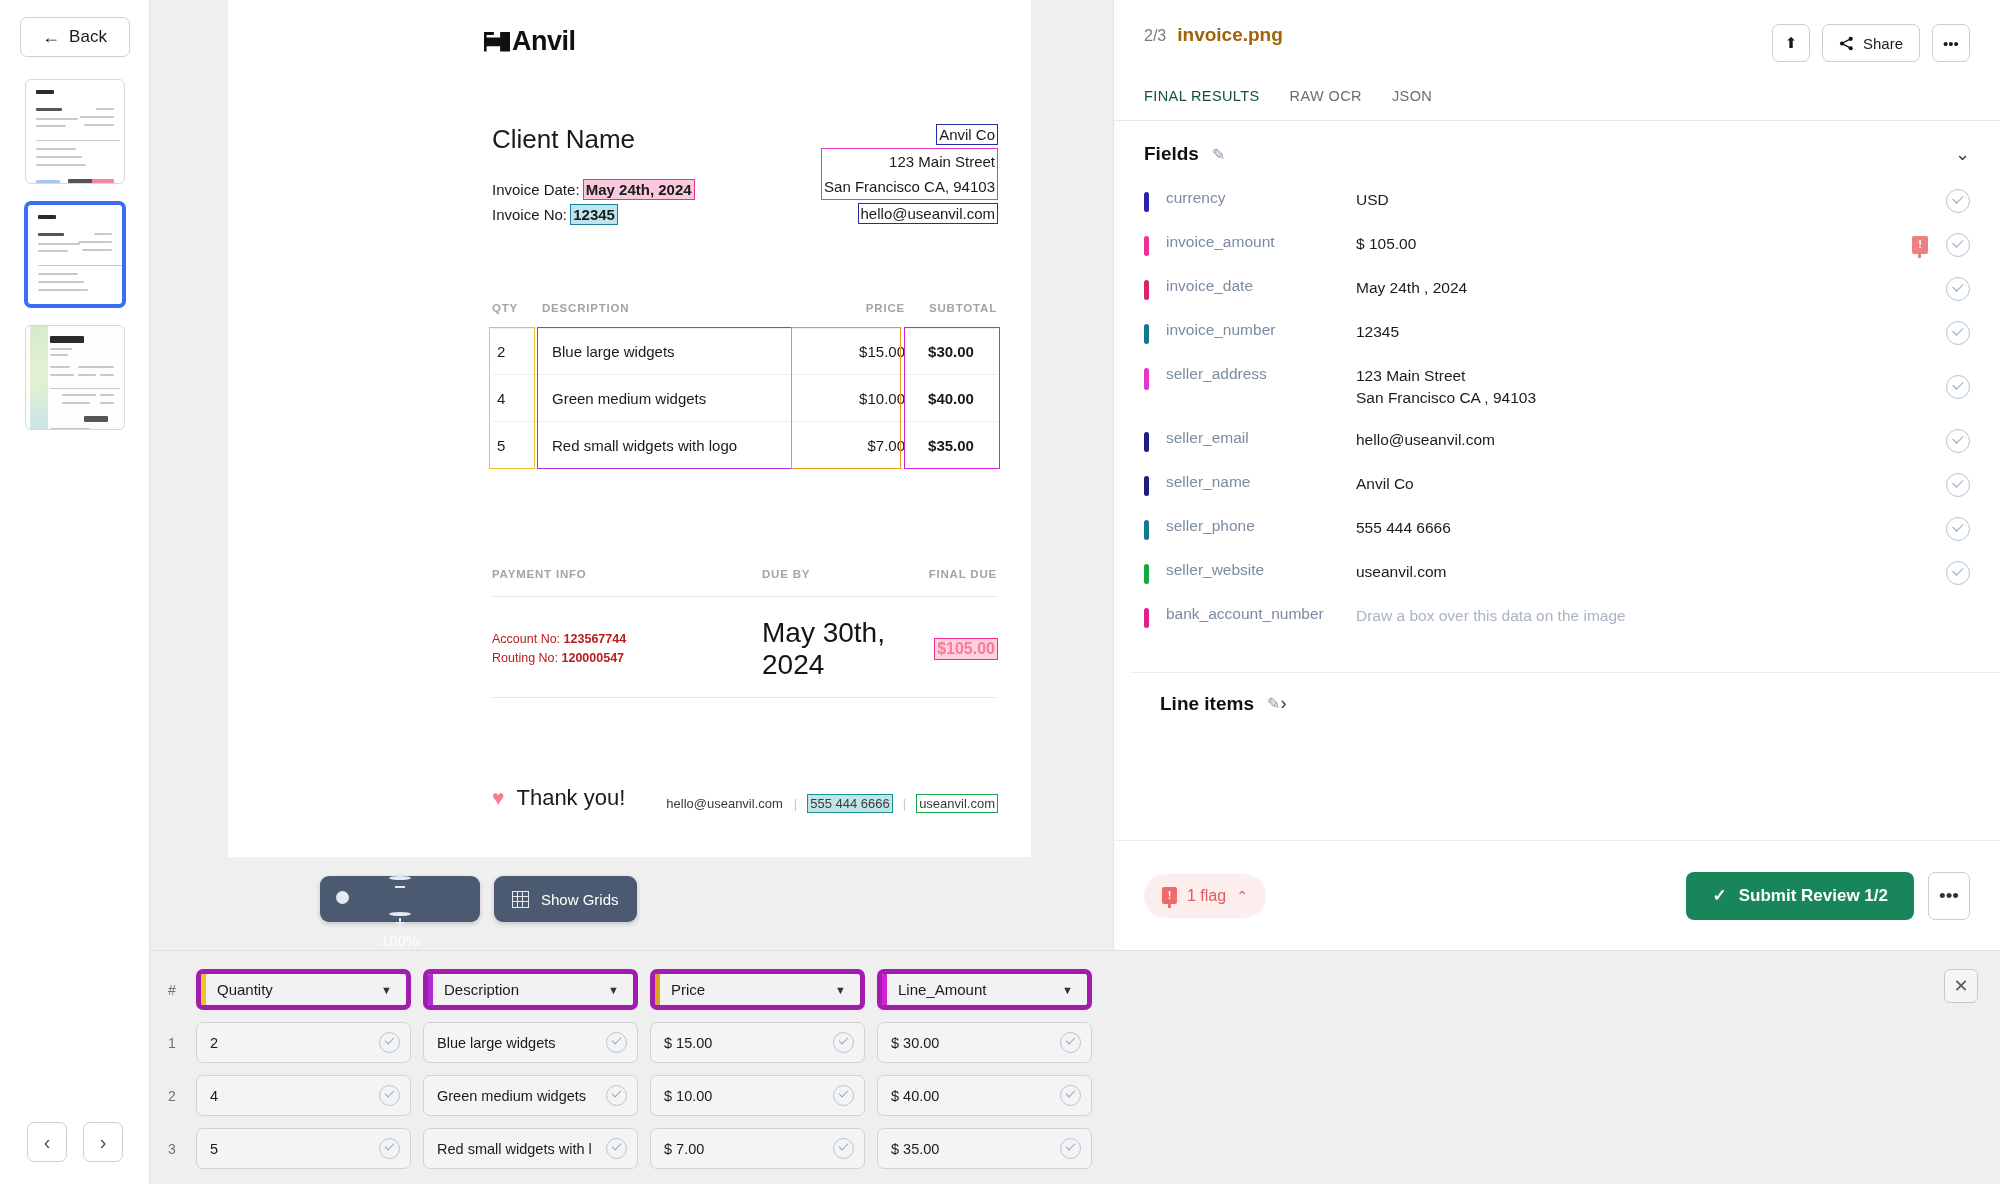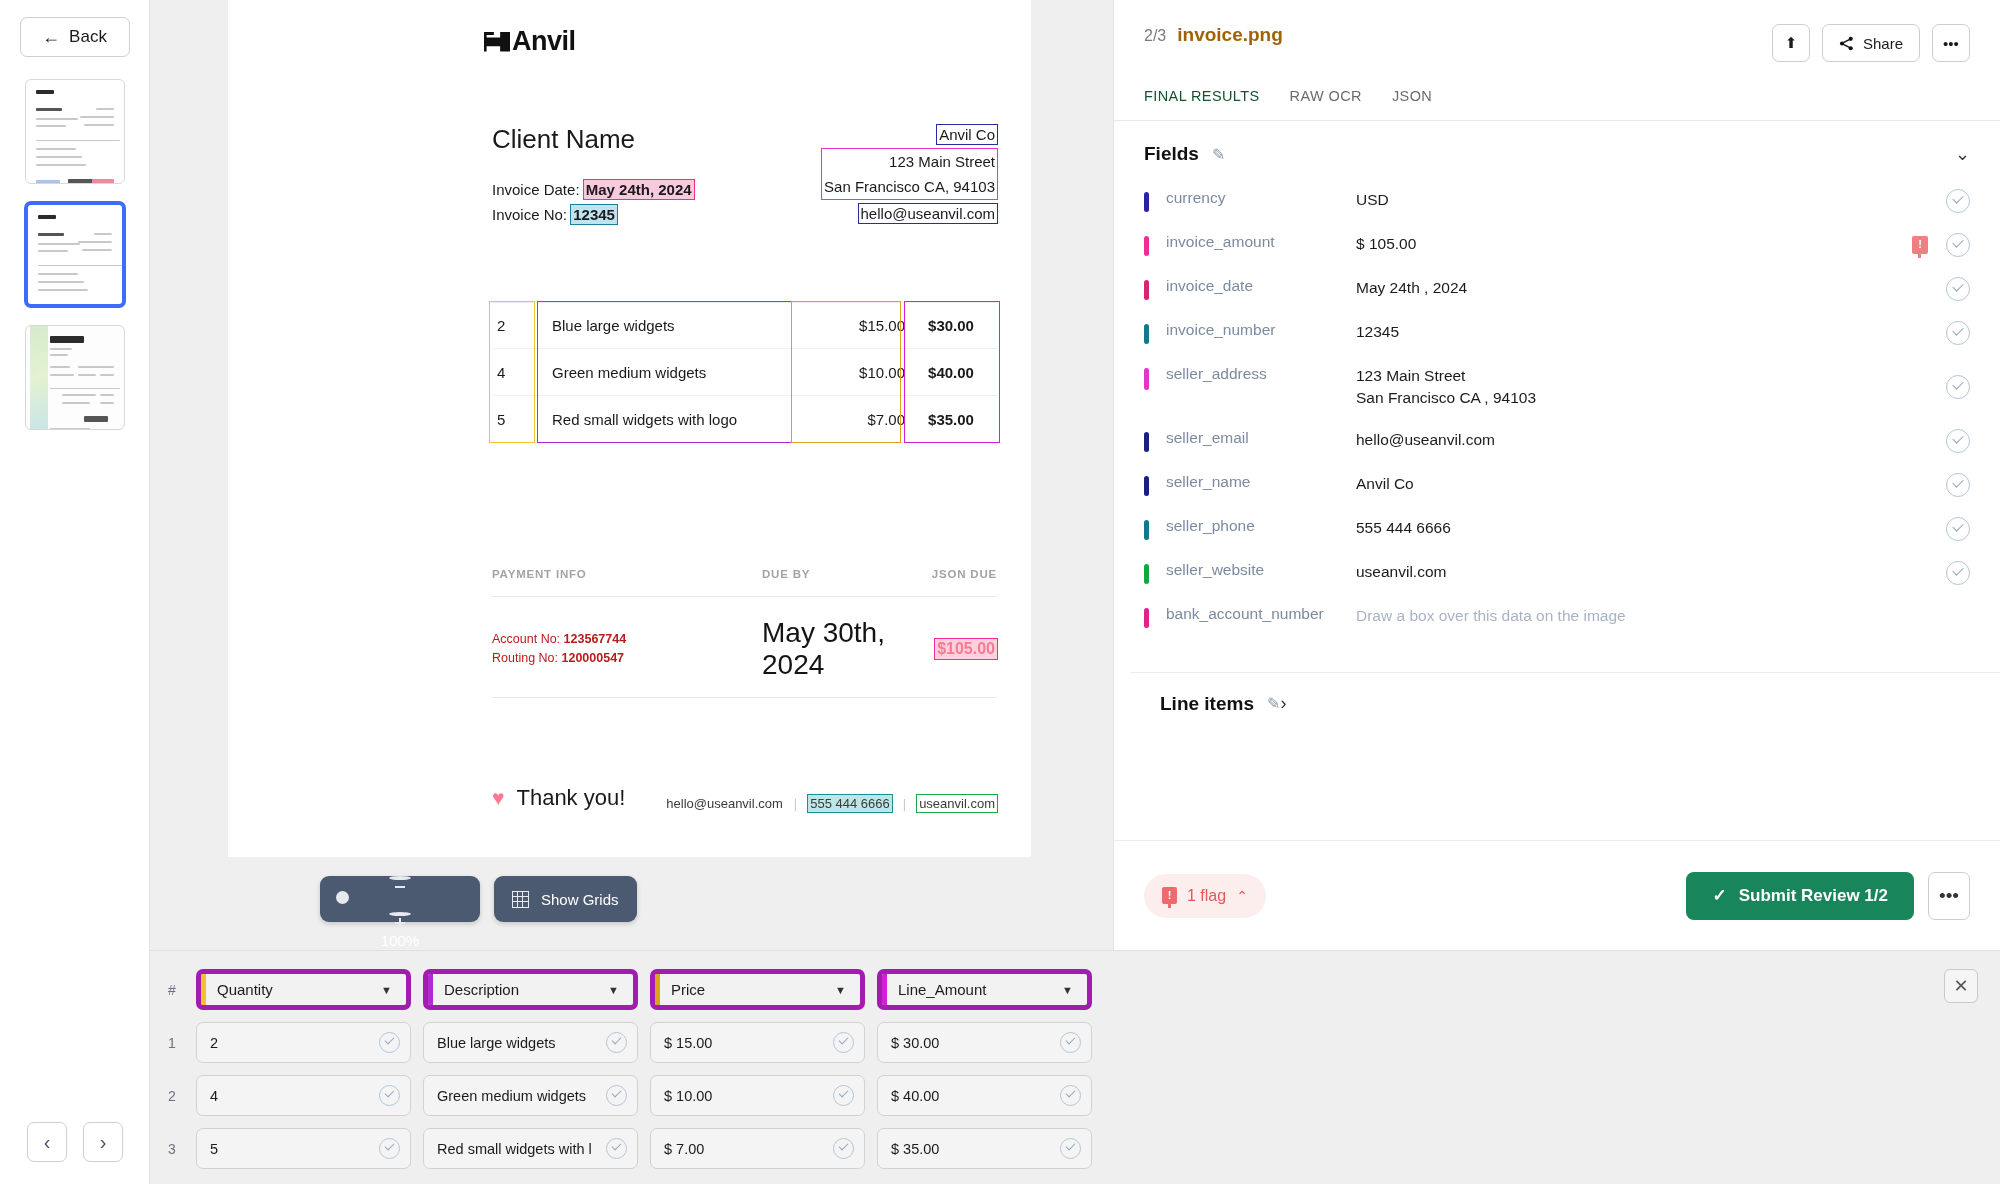--- a/index.html
+++ b/index.html
@@ -364,20 +364,26 @@
         <div class="seller-block">
           <div class="row"><span class="hl hl-blue">Anvil Co</span></div>
           <div class="row" style="outline:1.5px solid #e536c8;display:inline-block;padding:0 2px;margin-top:2px;">
             <span style="display:block">123 Main Street</span>
             <span style="display:block">San Francisco CA, 94103</span>
           </div>
           <div class="row" style="margin-top:2px"><span class="hl hl-blue">hello@useanvil.com</span></div>
         </div>
 
         <div class="items">
+          <div class="items-head">
+            <div class="c-qty">QTY</div>
+            <div class="c-desc">DESCRIPTION</div>
+            <div class="c-price">PRICE</div>
+            <div class="c-sub">SUBTOTAL</div>
+          </div>
           <div class="items-body">
             <div class="irow">
               <div class="c-qty">2</div>
               <div class="c-desc">Blue large widgets</div>
               <div class="c-price">$15.00</div>
               <div class="c-sub">$30.00</div>
             </div>
             <div class="irow">
               <div class="c-qty">4</div>
               <div class="c-desc">Green medium widgets</div>
@@ -395,21 +401,21 @@
             <div class="ov ov-purple" style="left:45px;  top:-1px; right:205px; height:142px;"></div>
             <div class="ov ov-orange" style="right:96px; top:-1px; width:110px; height:142px;"></div>
             <div class="ov ov-magenta" style="right:-3px; top:-1px; width:96px;  height:142px;"></div>
           </div>
         </div>
 
         <div class="payinfo">
           <div class="pay-head">
             <div class="ph1">PAYMENT INFO</div>
             <div class="ph2">DUE BY</div>
-            <div class="ph3">JSON DUE</div>
+            <div class="ph3">FINAL DUE</div>
           </div>
           <div class="pay-rule"></div>
           <div class="pay-body">
             <div class="pay-acct">
               <div><span>Account No:</span>
                    <b>123567744</b></div>
               <div><span>Routing No:</span>
                    <b>120000547</b></div>
             </div>
             <div class="pay-due">May 30th, 2024</div>

